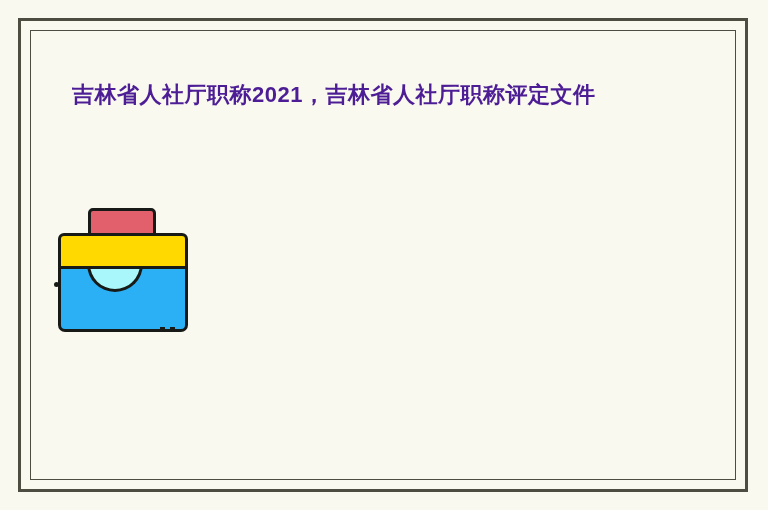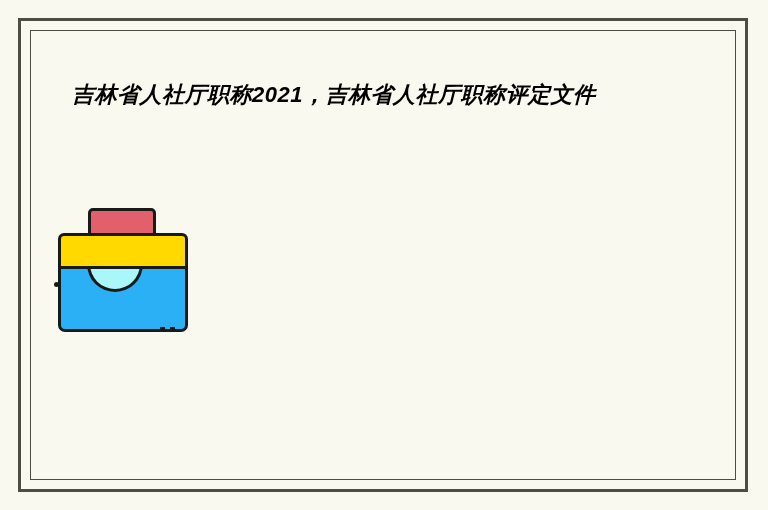--- a/index.html
+++ b/index.html
@@ -44,24 +44,23 @@
 
   
   .headline {
     position: absolute;
     left: 72px;
     top: 80px;
     width: 640px;
     font-size: 22px;
     font-weight: bold;
     line-height: 30px;
-    color: #000000;
+    color: #4c1d95;
     letter-spacing: 0.5px;
     white-space: nowrap;
-    font-style: italic;
   }
 
   
   .illustration {
     position: absolute;
     left: 50px;
     top: 196px;
     width: 150px;
     height: 148px;
   }

